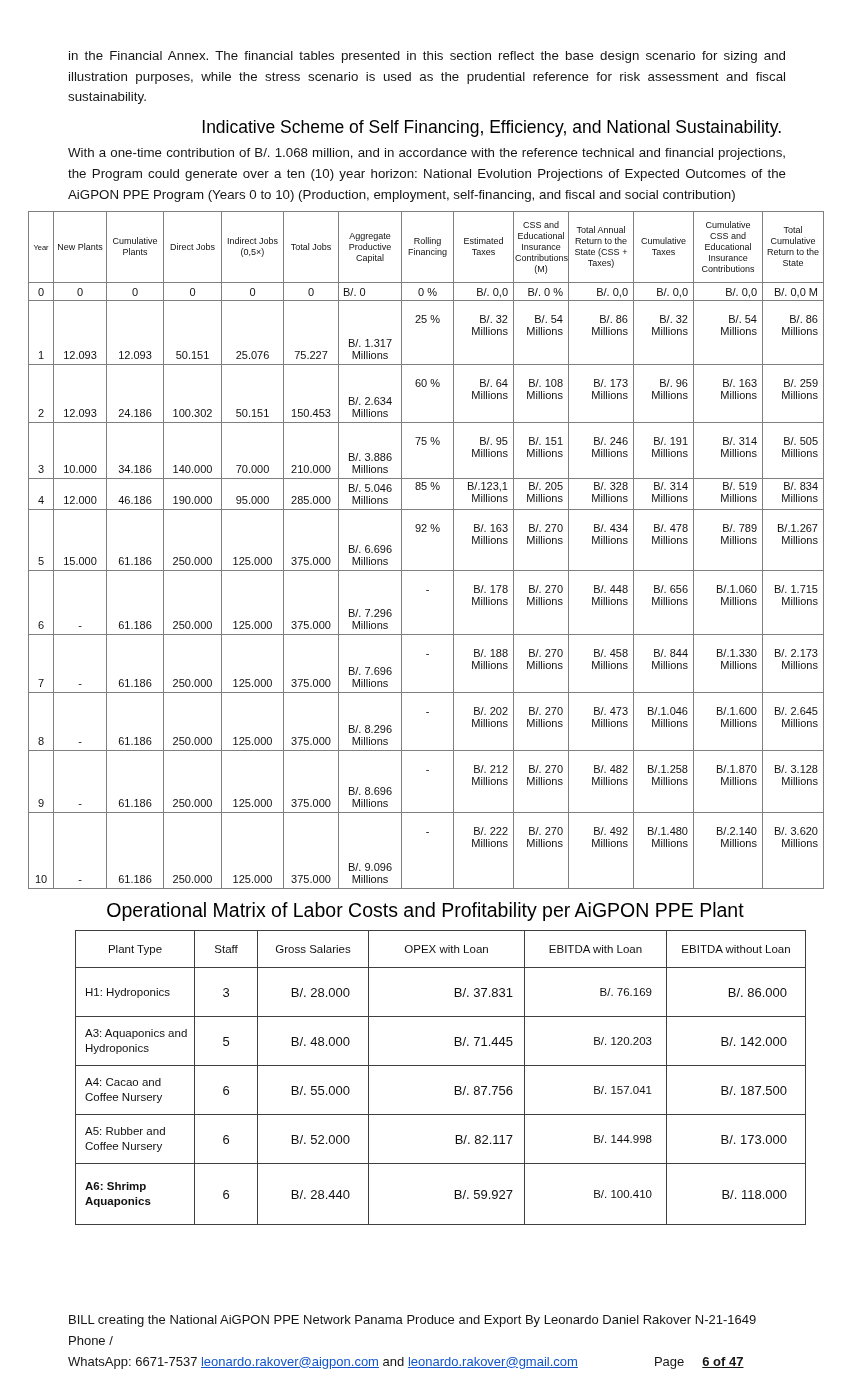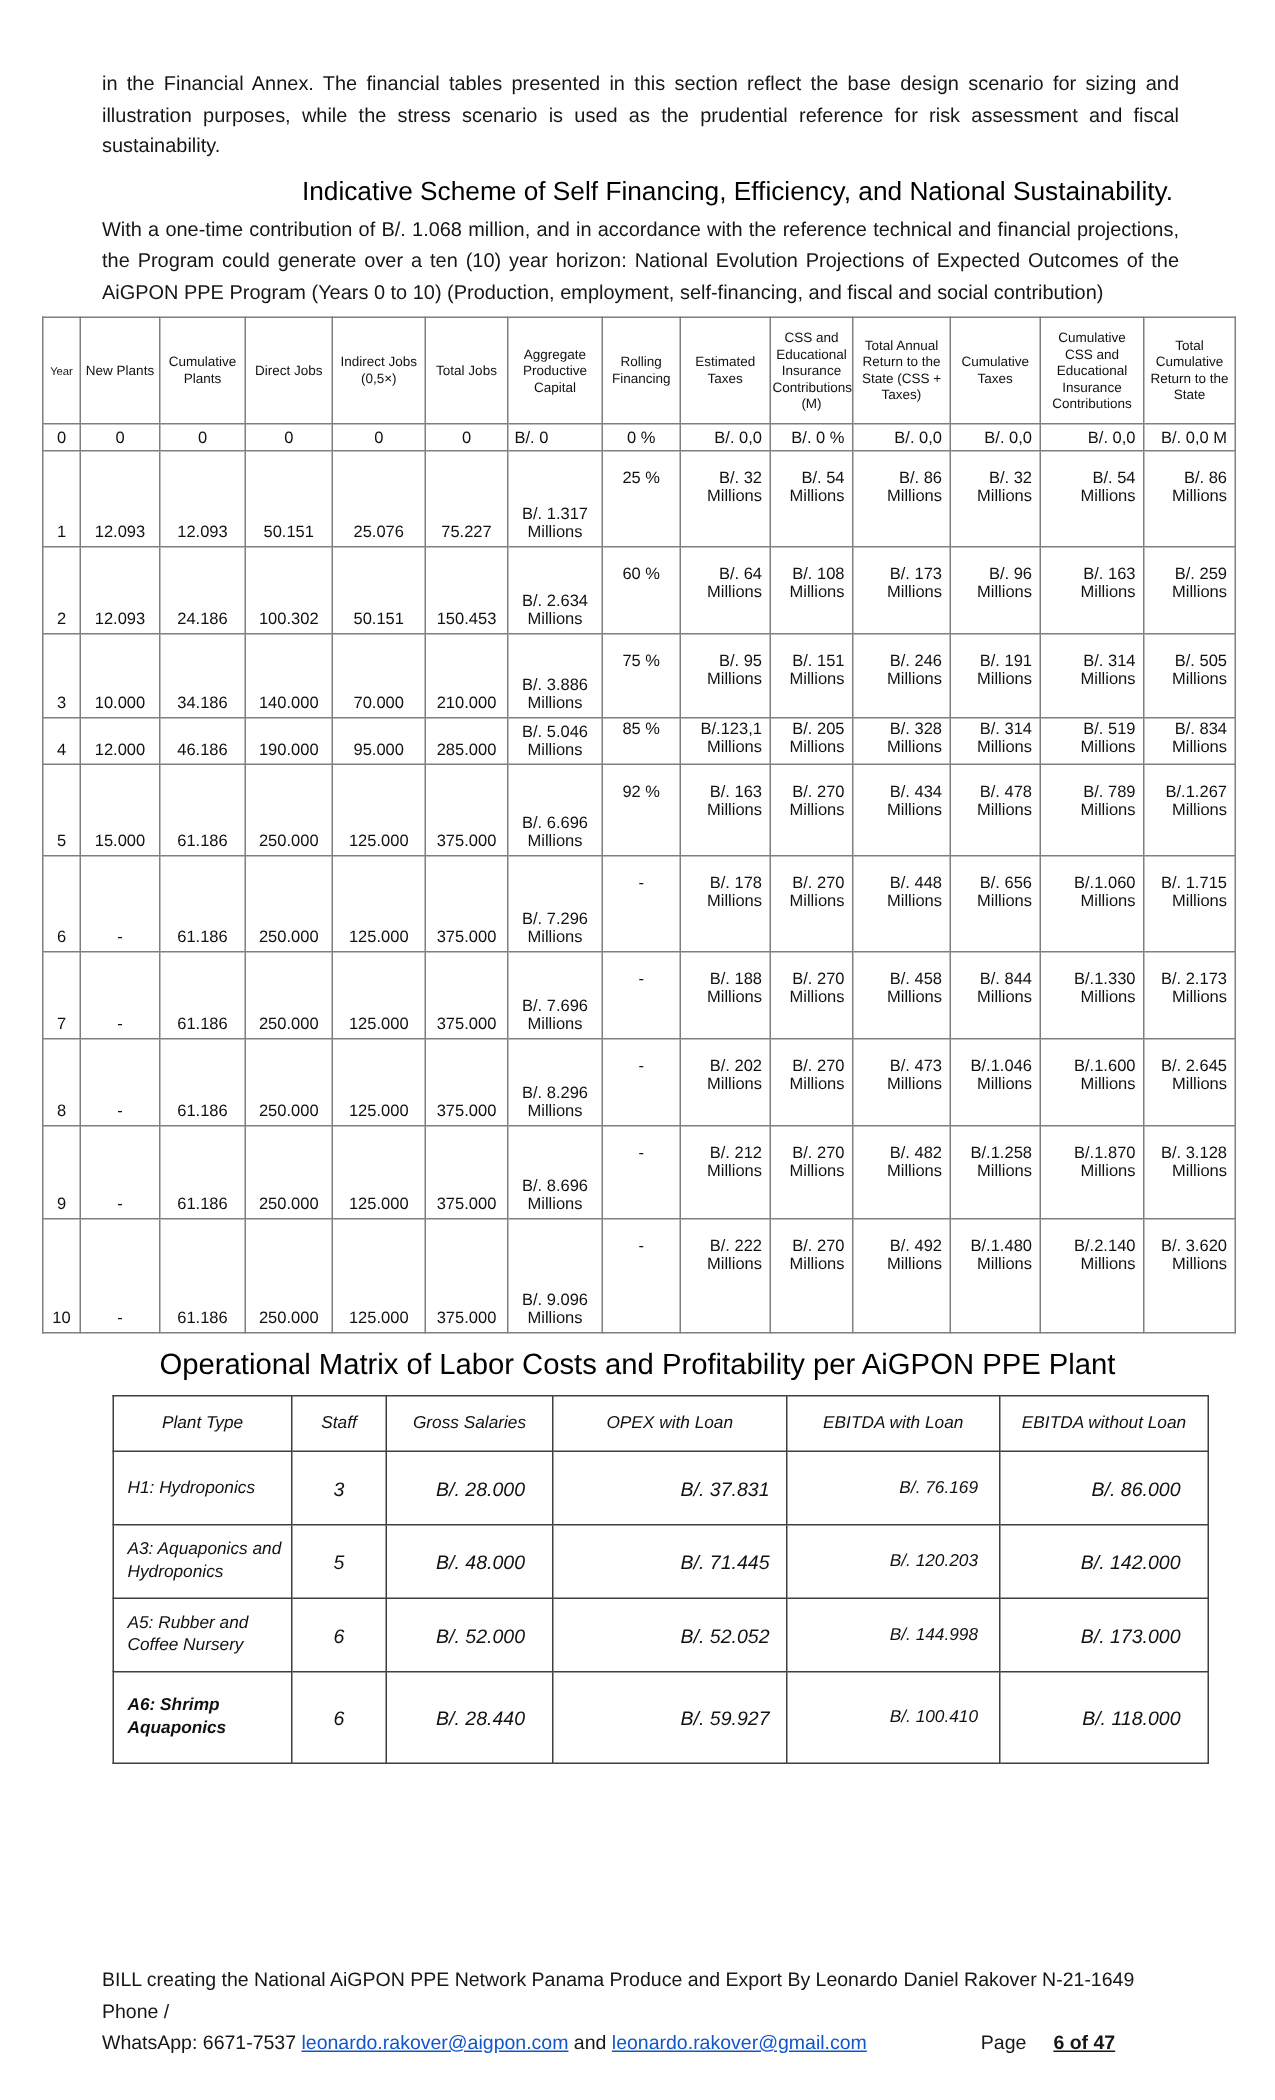--- a/index.html
+++ b/index.html
@@ -59,21 +59,21 @@
   .proj tr.r8{height:58px;}
   .proj tr.r9{height:62px;}
   .proj tr.r10{height:76px;}
 
   
   table.op{
     border-collapse:collapse;table-layout:fixed;
     width:730px;margin:8px 0 0 75px;
     font-size:13px;color:#111;
   }
-  .op th,.op td{border:1.2px solid var(--t2border);overflow:hidden;font-style:italic;}
+  .op th,.op td{border:1.2px solid var(--t2border);overflow:hidden;}
   .op thead th{height:34px;font-weight:400;font-size:11.5px;text-align:center;vertical-align:middle;}
   .op tbody td{height:46px;vertical-align:middle;}
   .op tbody tr.r5 td{height:58px;}
   .op td.c0{text-align:left;padding-left:9px;font-size:11.5px;line-height:1.3;}
   .op td.c1{text-align:center;}
   .op td.c2{text-align:right;padding-right:18px;}
   .op td.c3{text-align:right;padding-right:11px;}
   .op td.c4{text-align:right;padding-right:14px;font-size:11.5px;}
   .op td.c5{text-align:right;padding-right:18px;}
   .op tbody tr.r5 td.c0{font-weight:700;}
@@ -342,25 +342,33 @@
         <td class="c5">B/. 86.000</td>
       </tr>
       <tr class="r2">
         <td class="c0">A3: Aquaponics and Hydroponics</td>
         <td class="c1">5</td>
         <td class="c2">B/. 48.000</td>
         <td class="c3">B/. 71.445</td>
         <td class="c4">B/. 120.203</td>
         <td class="c5">B/. 142.000</td>
       </tr>
+      <tr class="r3">
+        <td class="c0">A4: Cacao and Coffee Nursery</td>
+        <td class="c1">6</td>
+        <td class="c2">B/. 55.000</td>
+        <td class="c3">B/. 87.756</td>
+        <td class="c4">B/. 157.041</td>
+        <td class="c5">B/. 187.500</td>
+      </tr>
       <tr class="r4">
         <td class="c0">A5: Rubber and Coffee Nursery</td>
         <td class="c1">6</td>
         <td class="c2">B/. 52.000</td>
-        <td class="c3">B/. 52.052</td>
+        <td class="c3">B/. 82.117</td>
         <td class="c4">B/. 144.998</td>
         <td class="c5">B/. 173.000</td>
       </tr>
       <tr class="r5">
         <td class="c0">A6: Shrimp Aquaponics</td>
         <td class="c1">6</td>
         <td class="c2">B/. 28.440</td>
         <td class="c3">B/. 59.927</td>
         <td class="c4">B/. 100.410</td>
         <td class="c5">B/. 118.000</td>

